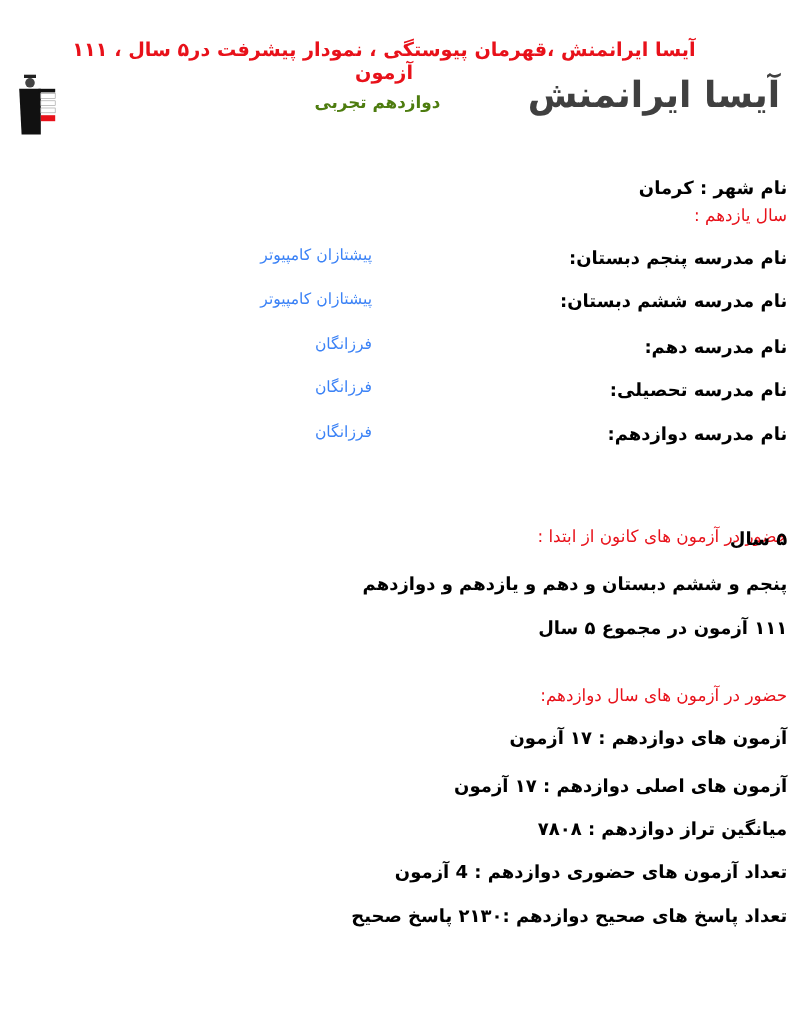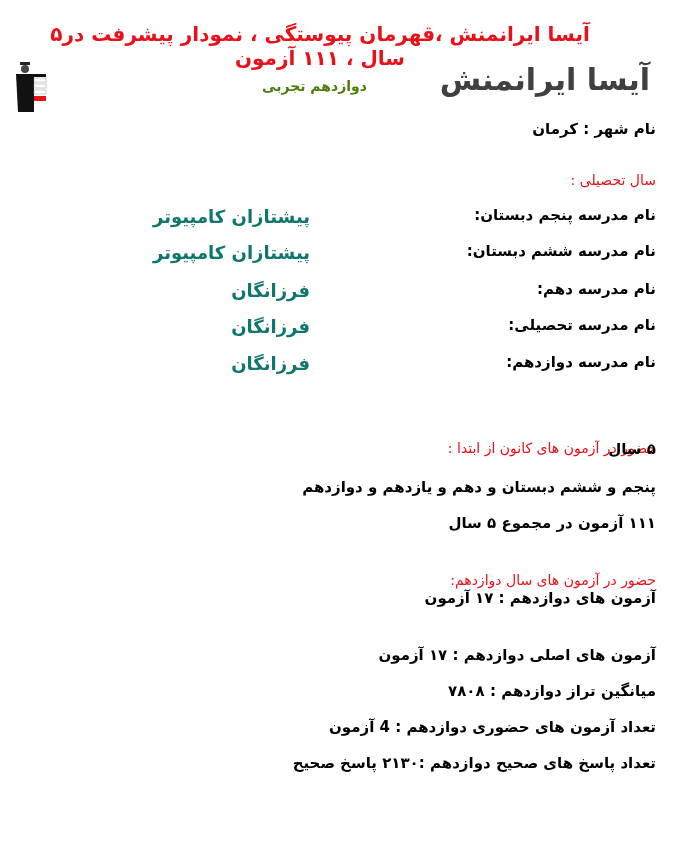--- a/index.html
+++ b/index.html
@@ -1,24 +1,24 @@
 <!DOCTYPE html>
 <html><head>
 <meta charset="utf-8">
 <style>
   html, body { margin:0; padding:0; background:#ffffff; }
   body { width:674px; height:842px; position:relative; overflow:hidden; font-family:"DejaVu Sans", sans-serif; }
   .rtl { direction: rtl; }
-  .headline { position:absolute; top:22px; left:40px; width:560px; text-align:center; color:#e8111a; font-weight:bold; font-size:20px; }
+  .headline { position:absolute; top:32px; left:40px; width:560px; text-align:center; color:#e8111a; font-weight:bold; font-size:16px; }
   .logo { position:absolute; left:14px; top:62px; width:34px; height:52px; }
   .name-title { position:absolute; right:24px; top:62px; color:#404040; font-weight:bold; font-size:30px; }
   .grade { position:absolute; left:262px; top:78px; color:#4d7c0f; font-weight:bold; font-size:14px; }
   .line { position:absolute; right:18px; font-size:15px; font-weight:bold; color:#000; white-space:nowrap; }
   .red { color:#e8111a; font-weight:normal; font-size:14px; }
-  .row-val { position:absolute; font-size:18px; font-weight:bold; color:#0f766e; white-space:nowrap; direction:rtl; }
+  .row-val { position:absolute; font-size:13px; font-weight:normal; color:#3b82f6; white-space:nowrap; direction:rtl; }
 </style>
 </head>
 <body>
 
 <div class="headline rtl">آیسا ایرانمنش ،قهرمان پیوستگی ، نمودار پیشرفت در۵ سال ، ۱۱۱ آزمون</div>
 
 <div class="logo">
   <svg width="34" height="52" viewBox="0 0 34 52">
     <rect x="6" y="0" width="10" height="3" fill="#222"></rect>
     <circle cx="11" cy="7" r="4" fill="#444"></circle>
@@ -27,22 +27,22 @@
     <rect x="20" y="16" width="12" height="4" fill="#fff" stroke="#999" stroke-width="0.5"></rect>
     <rect x="20" y="22" width="12" height="4" fill="#fff" stroke="#999" stroke-width="0.5"></rect>
     <rect x="20" y="28" width="12" height="4" fill="#fff" stroke="#999" stroke-width="0.5"></rect>
     <rect x="20" y="34" width="12" height="5" fill="#e8111a"></rect>
   </svg>
 </div>
 
 <div class="name-title rtl">آیسا ایرانمنش</div>
 <div class="grade rtl">دوازدهم تجربی</div>
 
-<div class="line rtl" style="top:120px;">نام شهر : کرمان</div>
-<div class="line rtl red" style="top:172px;">سال تحصیلی :</div>
+<div class="line rtl" style="top:148px;">نام شهر : کرمان</div>
+<div class="line rtl red" style="top:172px;">سال یازدهم :</div>
 
 <div class="line rtl" style="top:206px;">نام مدرسه پنجم دبستان:</div>
 <div class="row-val" style="top:206px; right:364px;">پیشتازان کامپیوتر</div>
 
 <div class="line rtl" style="top:242px;">نام مدرسه ششم دبستان:</div>
 <div class="row-val" style="top:242px; right:364px;">پیشتازان کامپیوتر</div>
 
 <div class="line rtl" style="top:280px;text-align:center;">نام مدرسه دهم:</div>
 <div class="row-val" style="top:280px; right:364px;">فرزانگان</div>
 
@@ -51,17 +51,17 @@
 
 <div class="line rtl" style="top:353px;">نام مدرسه دوازدهم:</div>
 <div class="row-val" style="top:353px; right:364px;">فرزانگان</div>
 
 <div class="line rtl red" style="top:404px;margin-top:36px;">حضور در آزمون های کانون از ابتدا :</div>
 <div class="line rtl" style="top:440px;">۵ سال</div>
 <div class="line rtl" style="top:478px;">پنجم و ششم دبستان و دهم و یازدهم و دوازدهم</div>
 <div class="line rtl" style="top:514px;">۱۱۱ آزمون در مجموع ۵ سال</div>
 
 <div class="line rtl red" style="top:572px;">حضور در آزمون های سال دوازدهم:</div>
-<div class="line rtl" style="top:589px;margin-left:16px;">آزمون های دوازدهم : ۱۷ آزمون</div>
+<div class="line rtl" style="top:606px;margin-left:16px;">آزمون های دوازدهم : ۱۷ آزمون</div>
 <div class="line rtl" style="top:646px;">آزمون های اصلی دوازدهم : ۱۷ آزمون</div>
 <div class="line rtl" style="top:682px;">میانگین تراز دوازدهم : ۷۸۰۸</div>
 <div class="line rtl" style="top:718px;">تعداد آزمون های حضوری دوازدهم : 4 آزمون</div>
 <div class="line rtl" style="top:754px;">تعداد پاسخ های صحیح دوازدهم :۲۱۳۰ پاسخ صحیح</div>
 
 </body></html>

